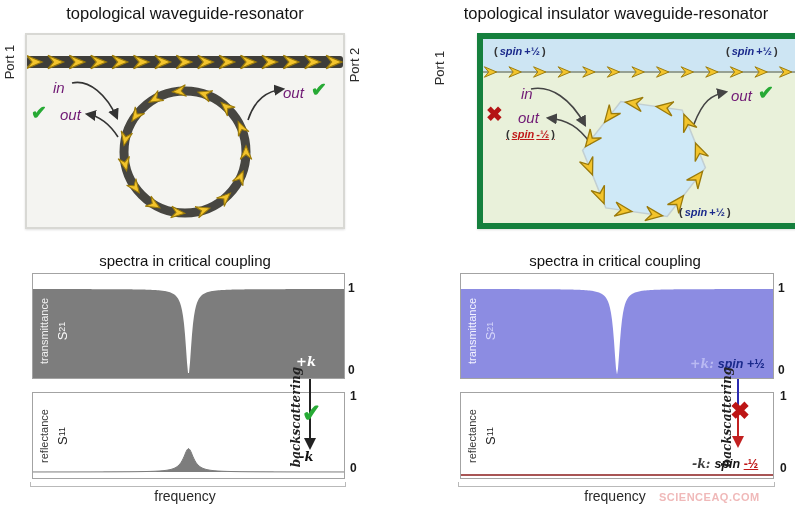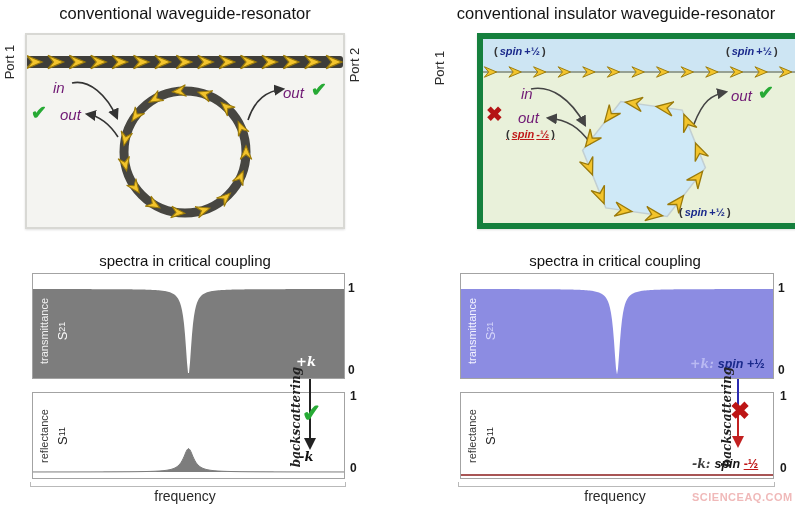--- a/index.html
+++ b/index.html
@@ -37,21 +37,21 @@
   .freq{font-size:14px;color:#2a2a2a;text-align:center;}
   .bracket{position:absolute;height:4px;border-left:1px solid #b9b9b9;
            border-right:1px solid #b9b9b9;border-bottom:1px solid #b9b9b9;}
   .watermark{font-size:11px;color:#f0b9b9;letter-spacing:.5px;font-weight:bold;}
 </style>
 </head>
 <body>
 
 <div class="canvas">
 
-  <div class="abs title" style="left:25px;top:4px;width:320px;">conventional waveguide-resonator</div>
+  <div class="abs title" style="left:25px;top:4px;width:320px;">topological waveguide-resonator</div>
 
   <div class="port" style="left:-15px;top:55px;">Port 1</div>
   <div class="port" style="left:330px;top:58px;">Port 2</div>
 
   <div class="panel panel-conv">
     <svg id="svg-conv" class="gfx" width="316" height="192" viewBox="0 0 316 192">
       <defs>
         <marker id="ah1" viewBox="0 0 10 10" refX="8" refY="5" markerWidth="7" markerHeight="7" orient="auto-start-reverse">
             <path d="M0,0L10,5L0,10z" fill="#333"></path>
           </marker>
@@ -94,21 +94,21 @@
           <path d="M-7,-5.5 L6,0 L-7,5.5 L-2.5,0 Z" fill="#f3c42c" stroke="#9a7a0a" stroke-width="1" transform="translate(213.7 92.2) rotate(246.0) scale(1.05)"></path>
         </g>
     </svg>
     <div class="abs inout" style="left:26px;top:44px;">in</div>
     <div class="abs check" style="left:4px;top:68px;font-size:19px;">✔</div>
     <div class="abs inout" style="left:33px;top:71px;">out</div>
     <div class="abs inout" style="left:256px;top:49px;">out</div>
     <div class="abs check" style="left:284px;top:45px;font-size:19px;">✔</div>
   </div>
 
-  <div class="abs title" style="left:446px;top:4px;width:340px;">conventional insulator waveguide-resonator</div>
+  <div class="abs title" style="left:446px;top:4px;width:340px;">topological insulator waveguide-resonator</div>
 
   <div class="port" style="left:415px;top:61px;">Port 1</div>
   <div class="port" style="left:759px;top:68px;">Port 2</div>
 
   <div class="panel panel-topo">
     <div class="blueband"></div>
     <svg id="svg-topo" class="gfx" width="316" height="192" viewBox="0 0 316 192">
       <defs>
         <marker id="ah2" viewBox="0 0 10 10" refX="8" refY="5" markerWidth="7" markerHeight="7" orient="auto-start-reverse">
             <path d="M0,0L10,5L0,10z" fill="#444"></path>
@@ -249,14 +249,14 @@
   <div class="vtext backsc" style="left:682px;top:410px;">backscattering</div>
   <div class="abs cross" style="left:730px;top:399px;font-size:24px;color:#bd1515;">✖</div>
   <div class="kline" style="left:692px;top:456px;">
     <span class="kk" style="color:#3f3f3f;">-k:</span><span class="w" style="color:#151515;">spin</span>
     <span class="red">-½</span>
   </div>
 
   <div class="bracket" style="left:458px;top:482px;width:315px;"></div>
   <div class="abs freq" style="left:455px;top:488px;width:320px;">frequency</div>
 
-  <div class="abs watermark" style="left:692px;top:491px;">SCIENCEAQ.COM</div>
+  <div class="abs watermark" style="left:659px;top:491px;">SCIENCEAQ.COM</div>
 </div>
 
 </body></html>

